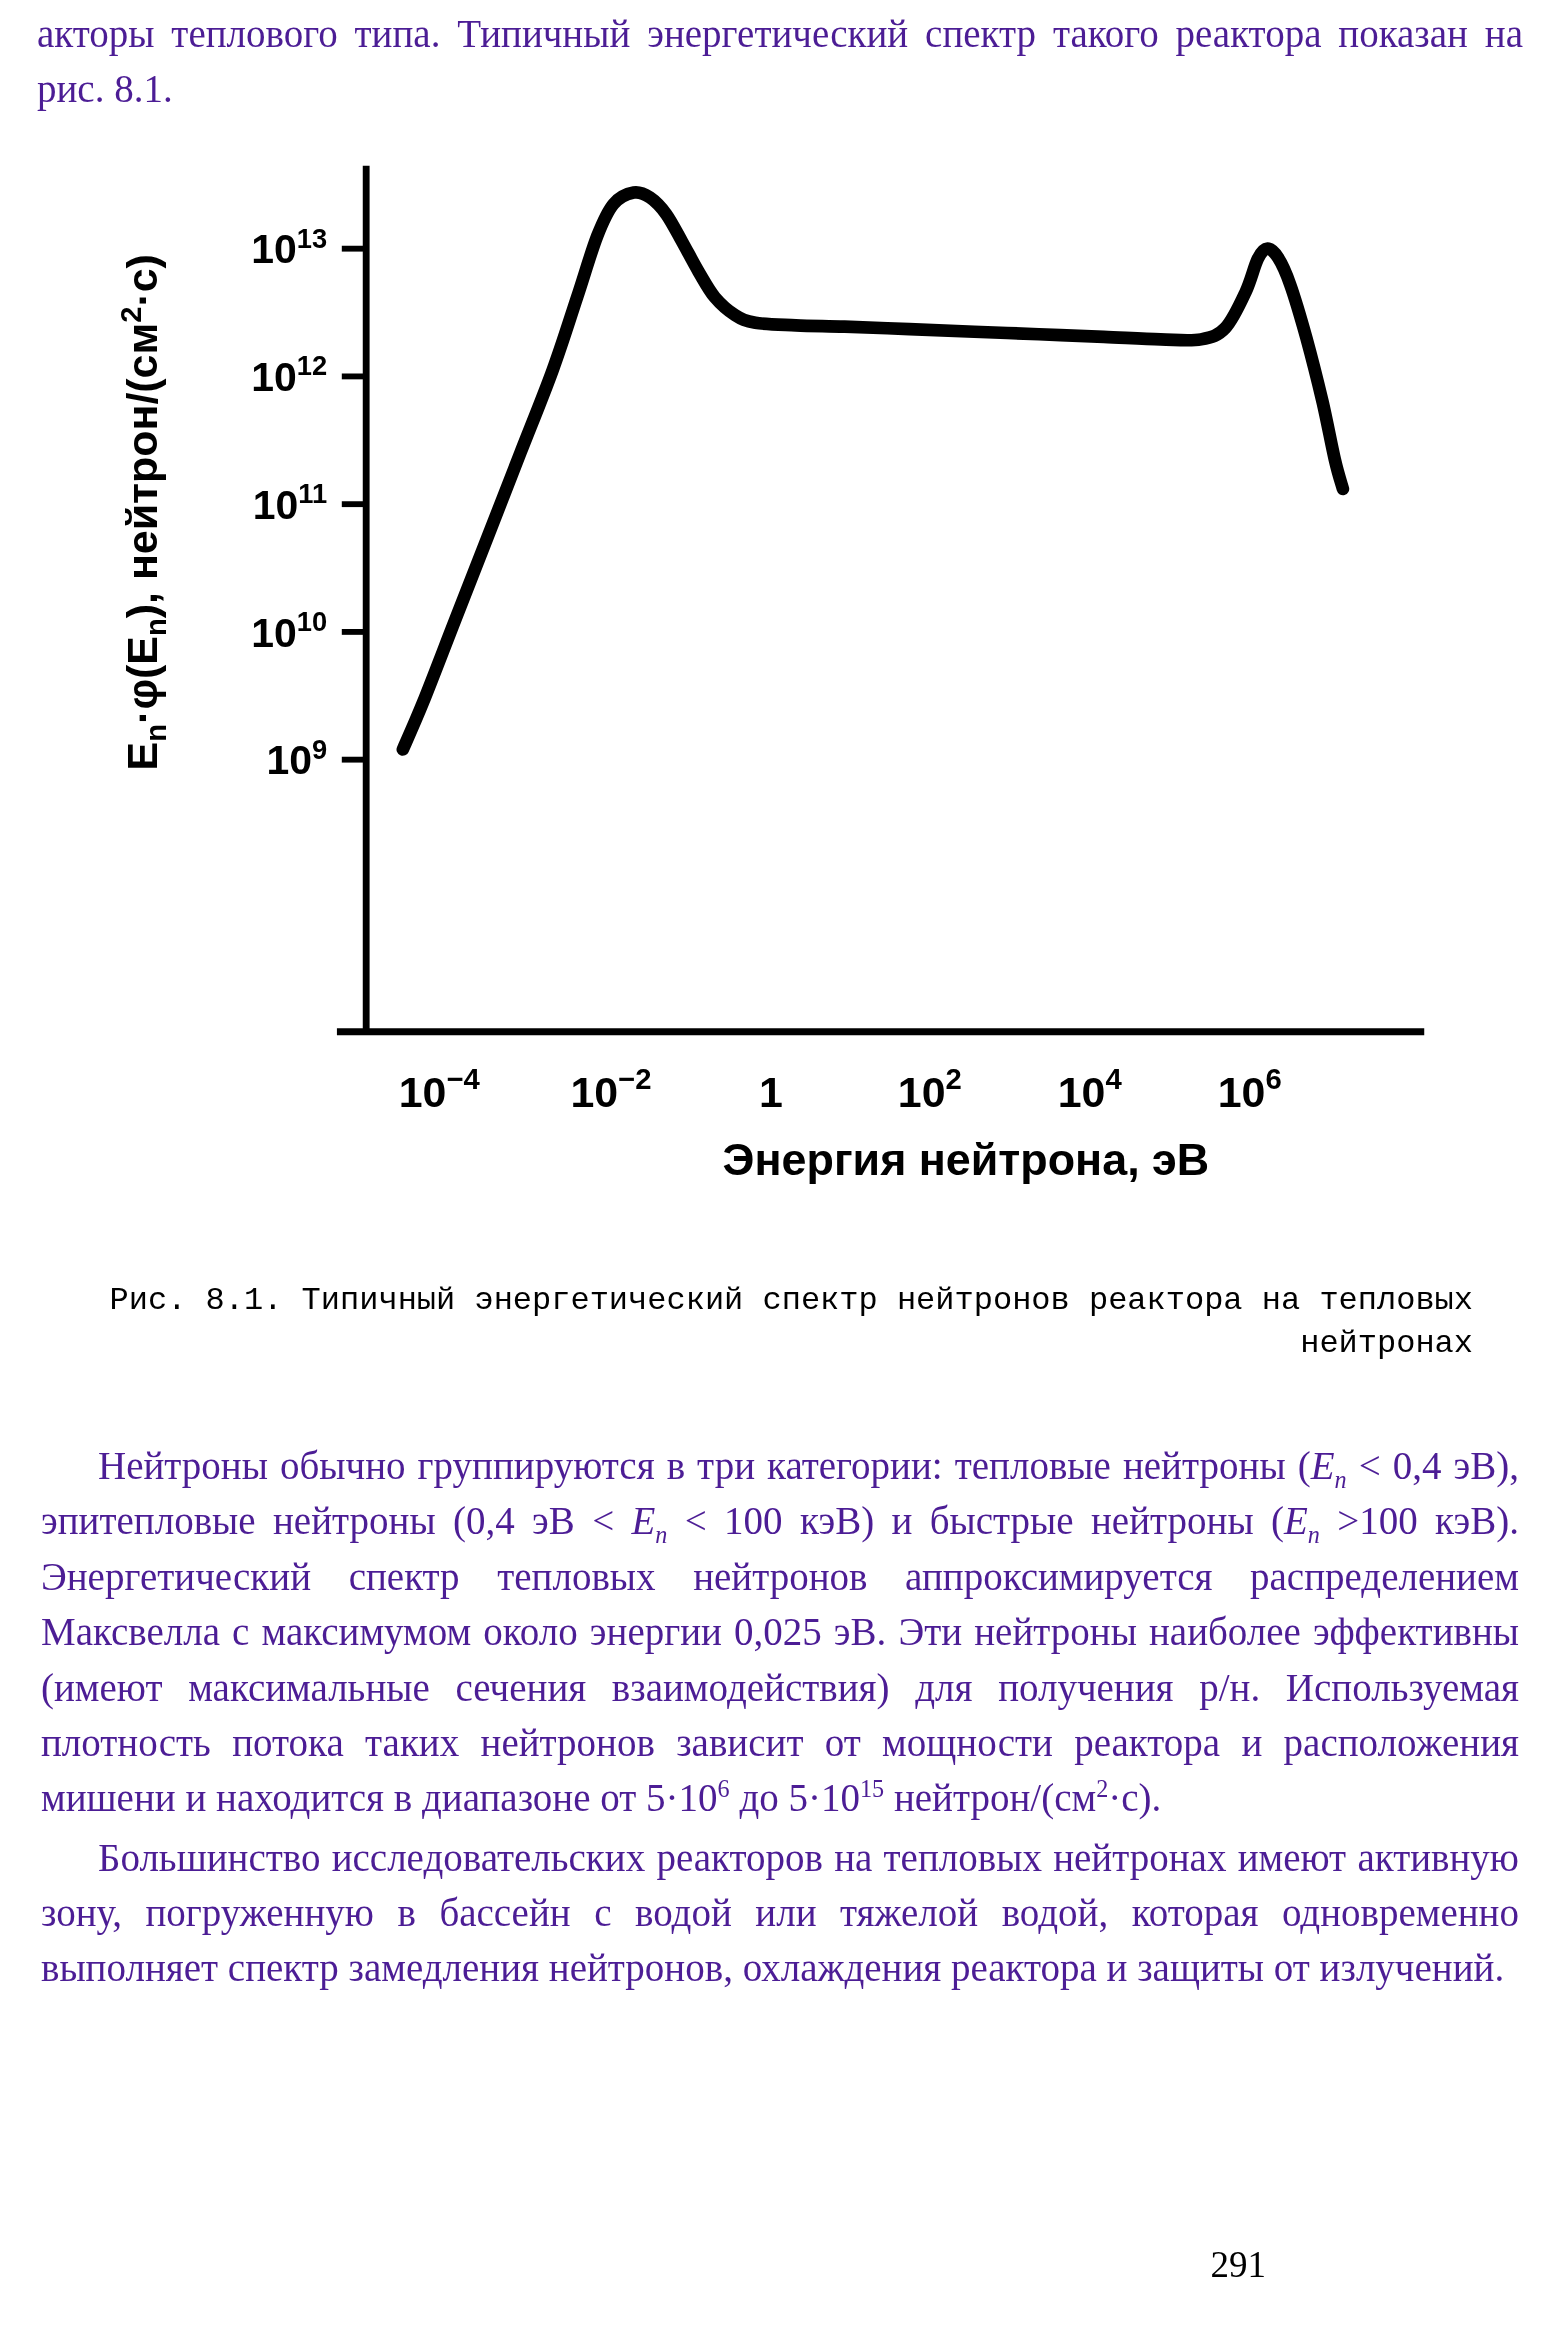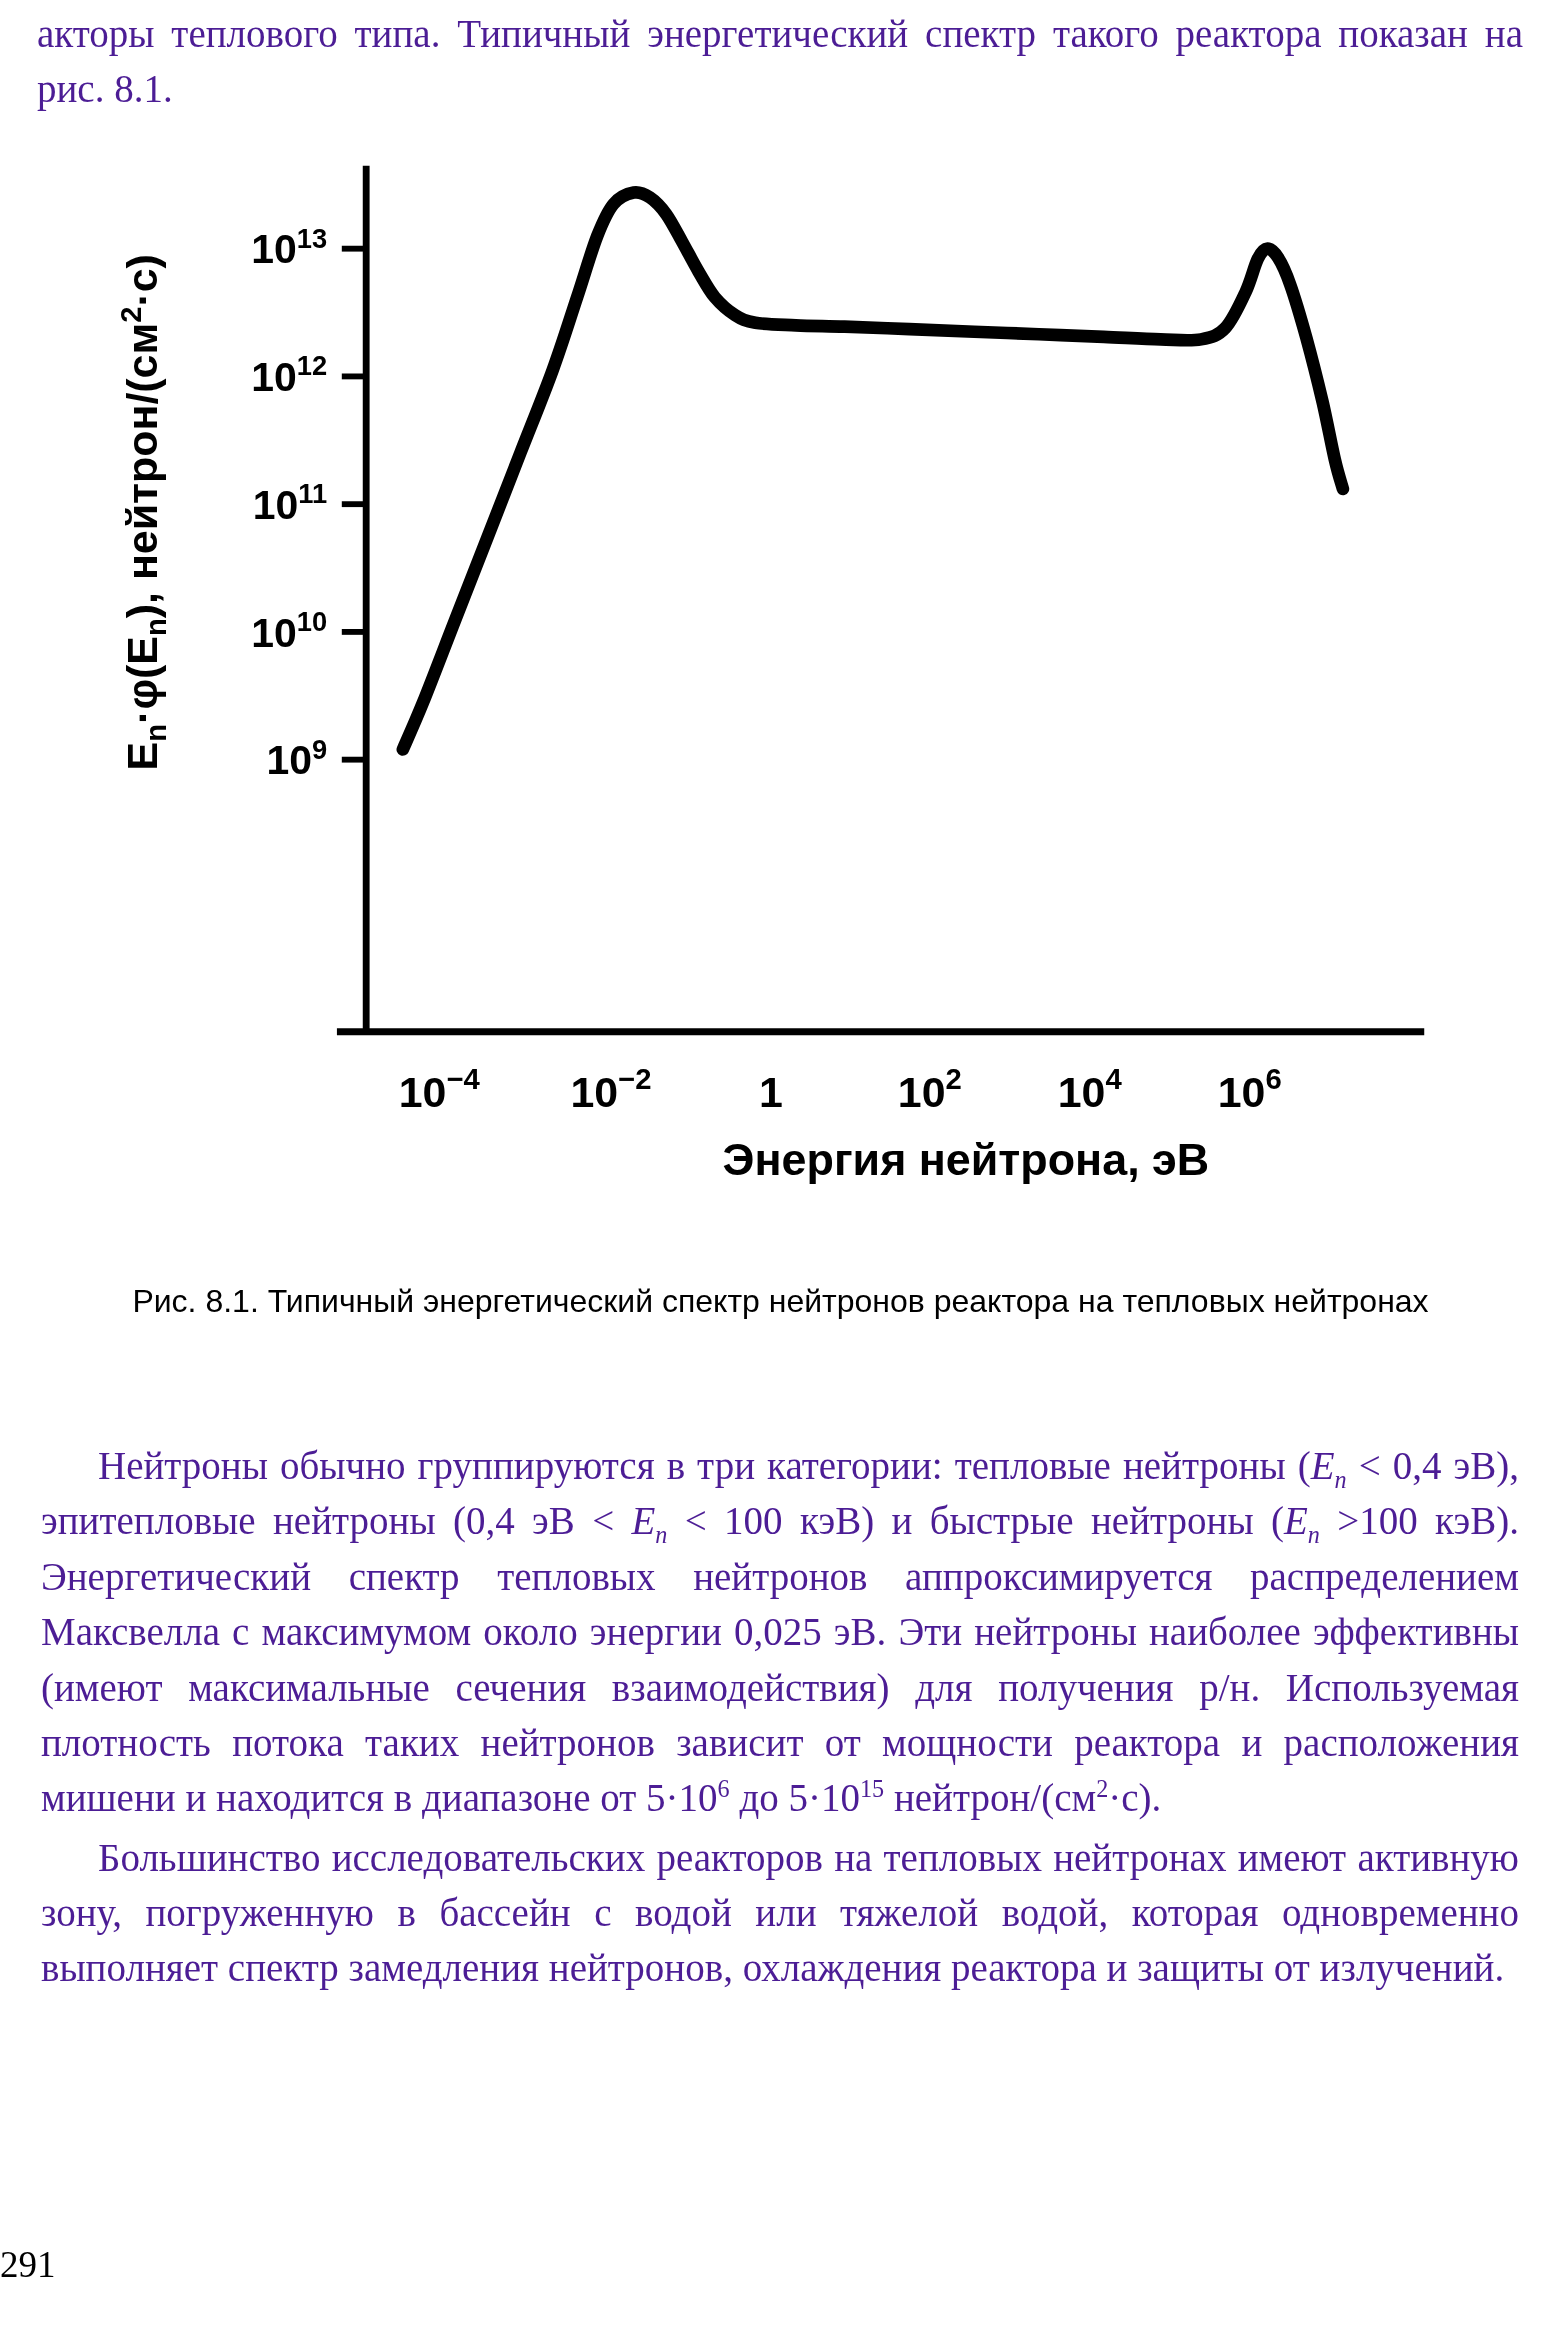--- a/index.html
+++ b/index.html
@@ -42,22 +42,22 @@
     height: 1122px;
   }
   .figure-svg {
     display: block;
   }
   .figure-caption {
     position: absolute;
     left: 88px;
     top: 1280px;
     width: 1385px;
-    text-align: center;
-    font-family: Liberation Sans, sans-serif;
+    text-align: right;
+    font-family: Liberation Mono, monospace;
     font-size: 32px;
     line-height: 1.33;
   }
   .main-text {
     position: absolute;
     left: 37px;
     top: 1434px;
     width: 1486px;
   }
   .main-text p {
@@ -67,21 +67,21 @@
     text-align-last: left;
   }
   .main-text p + p {
     margin-top: 0px;
   }
   .page-number {
     position: absolute;
     left: 0;
     top: 2243px;
     width: 1266px;
-    text-align: left;
+    text-align: right;
     font-family: "Liberation Serif", serif;
     font-size: 37px;
   }
   i.var {
     font-style: italic;
   }
   sup {
     font-size: 0.62em;
     vertical-align: super;
     line-height: 0;

